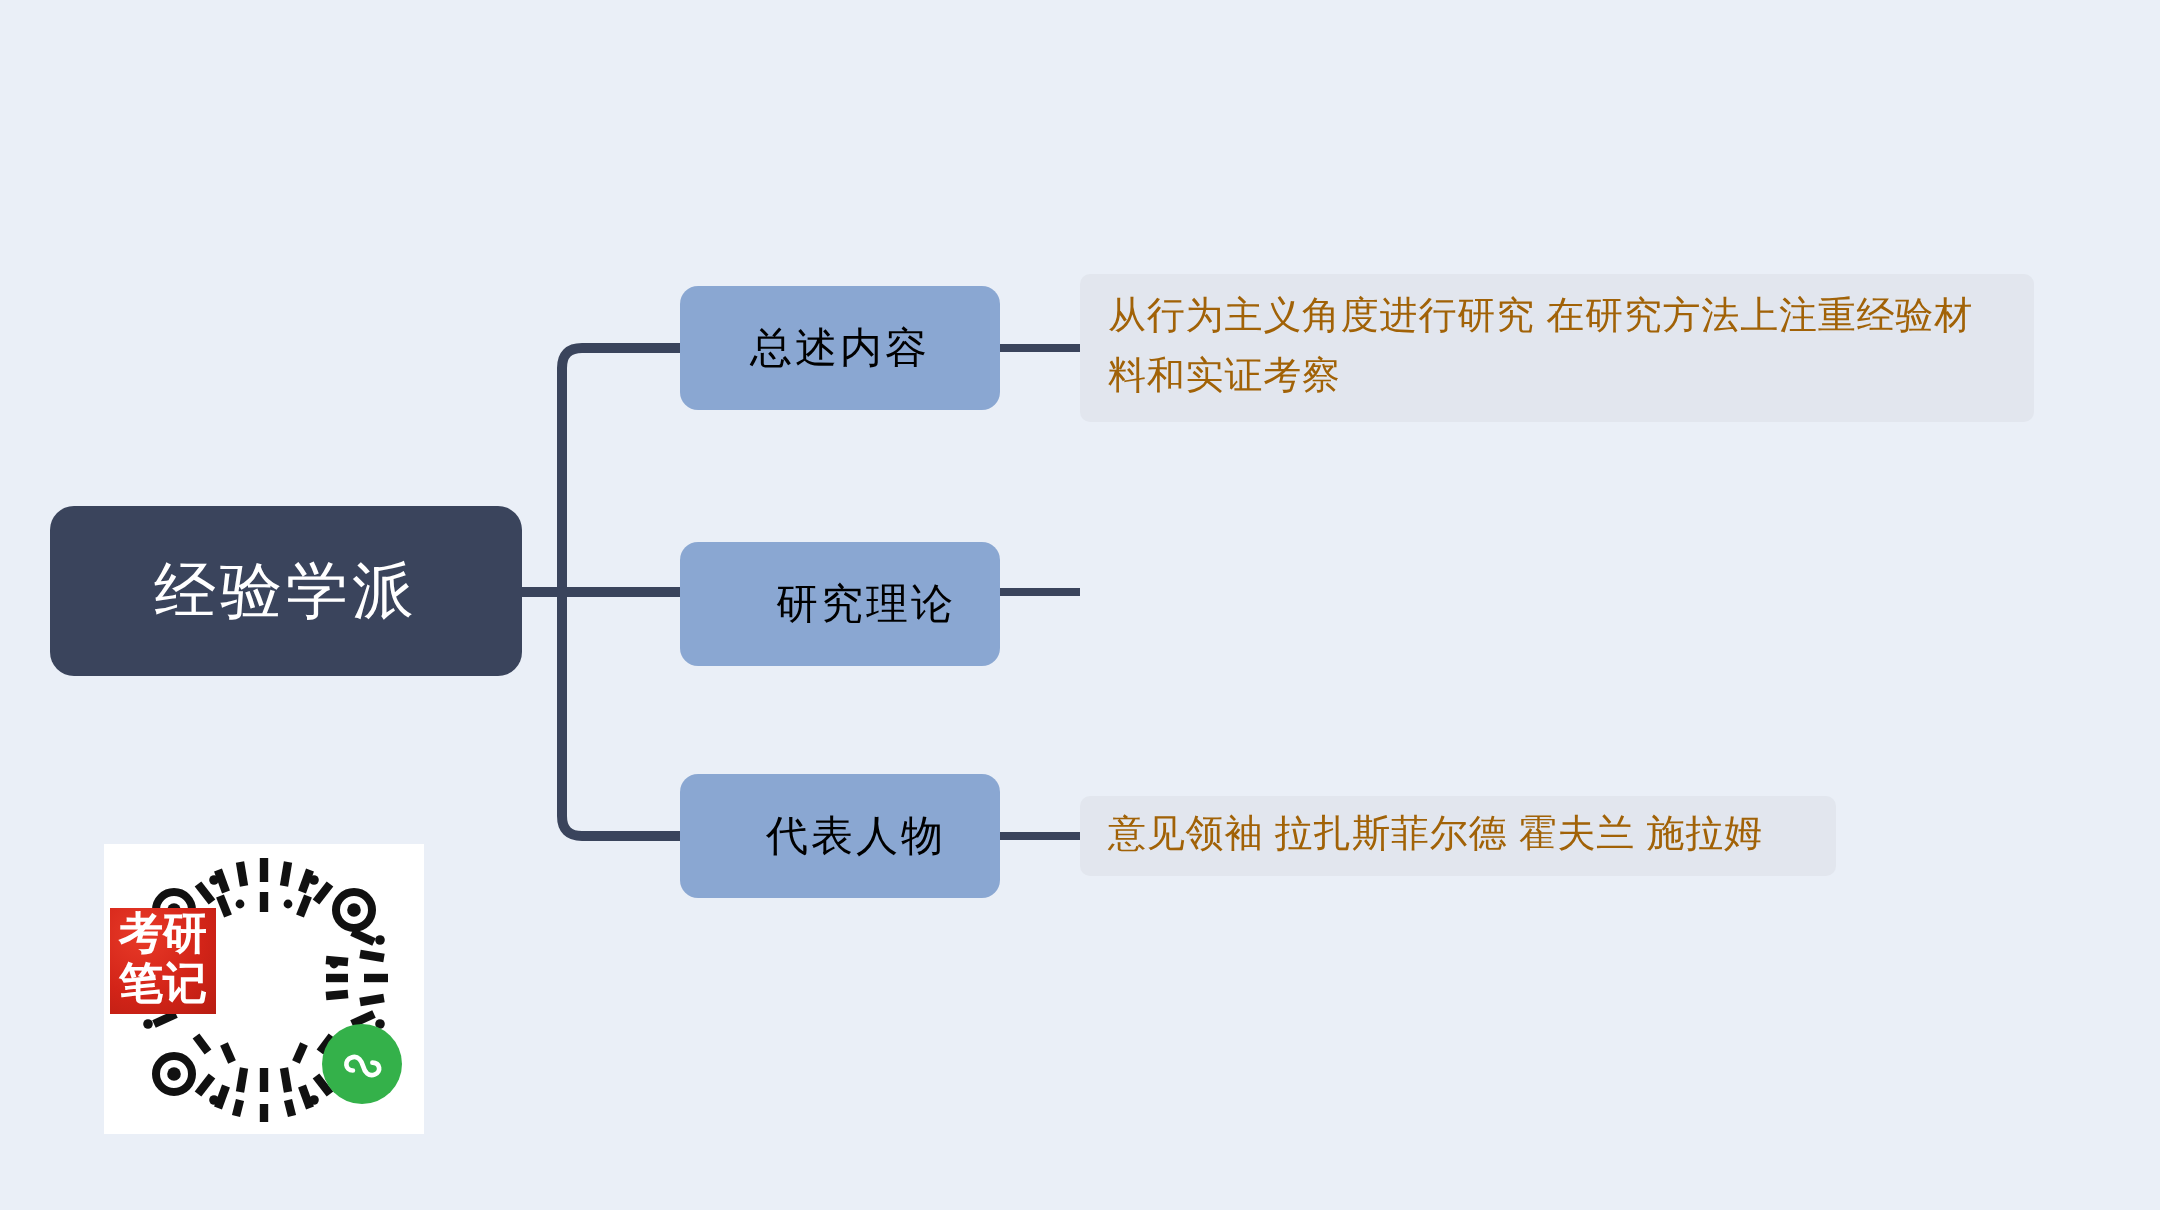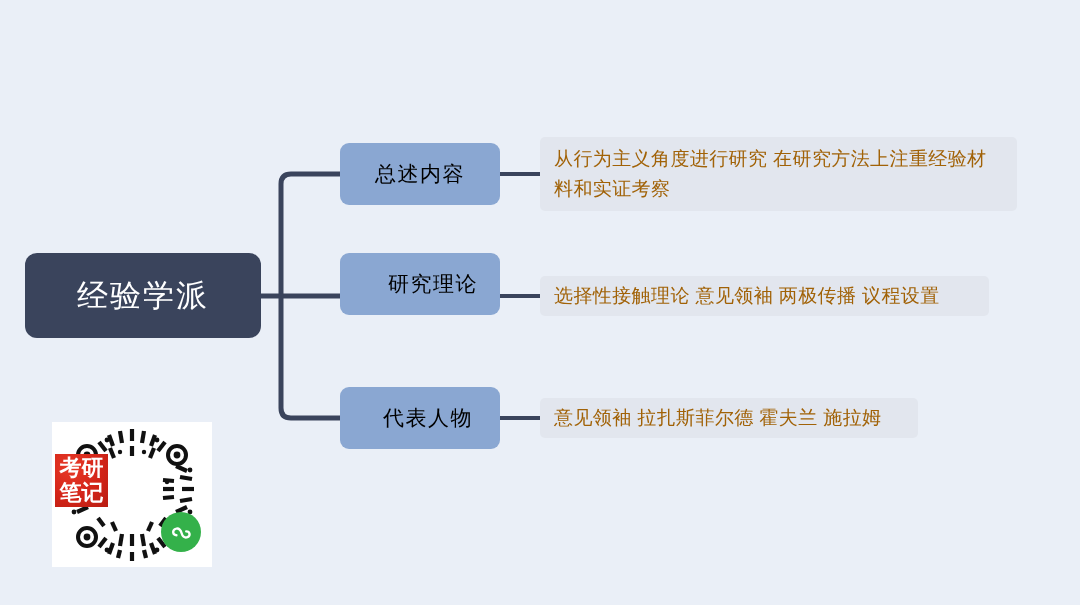--- a/index.html
+++ b/index.html
@@ -65,21 +65,21 @@
     justify-content: center;
     box-sizing: border-box;
   }
   .branch-label {
     color: #000000;
     font-size: 21px;
     letter-spacing: 1.5px;
     white-space: nowrap;
   }
   .branch-1 { top: 143px; }
-  .branch-2 { top: 253px; padding-left: 26px; }
+  .branch-2 { top: 271px; padding-left: 26px; }
   .branch-3 { top: 387px; padding-left: 16px; }
 
   
   .detail-box {
     position: absolute;
     left: 540px;
     background: #e2e6ee;
     border-radius: 5px;
     box-sizing: border-box;
     padding: 10px 14px 11px 14px;
@@ -190,23 +190,20 @@
 
   <div class="branch-node branch-1">
     <span class="branch-label">总述内容</span>
   </div>
   <div class="detail-box detail-1">
     <span class="detail-text">从行为主义角度进行研究 在研究方法上注重经验材料和实证考察</span>
   </div>
 
   <div class="branch-node branch-2">
     <span class="branch-label">研究理论</span>
-  </div>
-  <div class="detail-box detail-2">
-    <span class="detail-text">选择性接触理论 意见领袖 两极传播 议程设置</span>
   </div>
 
   <div class="branch-node branch-3">
     <span class="branch-label">代表人物</span>
   </div>
   <div class="detail-box detail-3">
     <span class="detail-text">意见领袖 拉扎斯菲尔德 霍夫兰 施拉姆</span>
   </div>
 
   <div class="qr-card">

